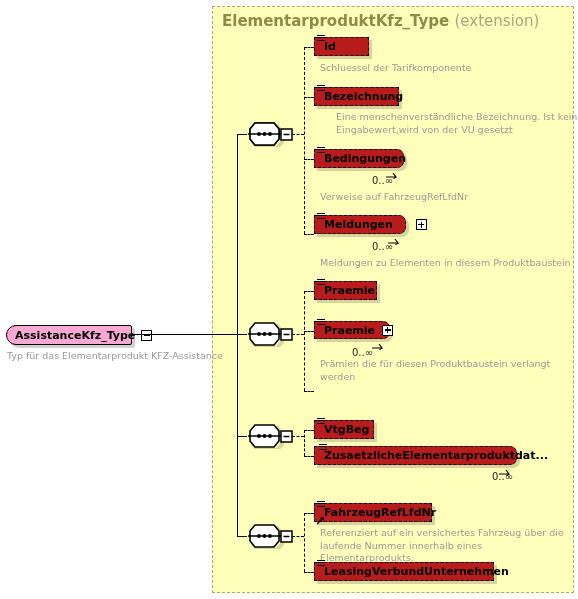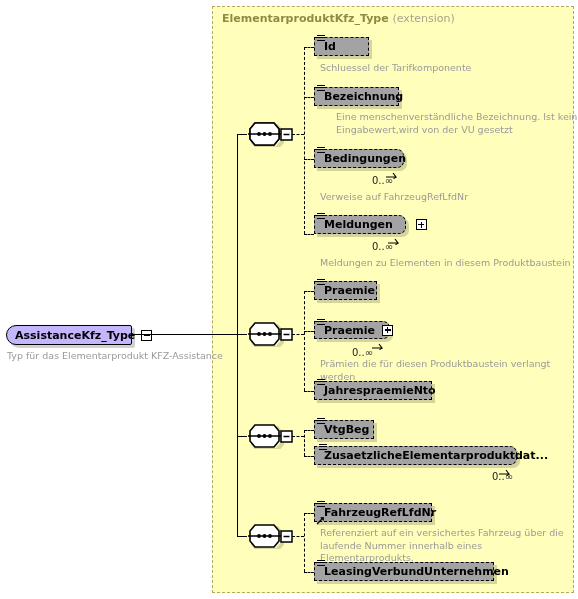--- a/index.html
+++ b/index.html
@@ -23,36 +23,36 @@
 
   
   .ext-box {
     position: absolute;
     background: #ffffbb;
     border: 1px dashed #b0a868;
     box-sizing: border-box;
   }
   .ext-title {
     position: absolute;
-    font-size: 11px;
+    font-size: 15px;
     font-weight: bold;
     color: #8f8b44;
     white-space: nowrap;
     letter-spacing: 0px;
   }
   .ext-title .ext-kind {
     font-weight: normal;
     color: #a8a48a;
   }
 
   
   .root-node {
     position: absolute;
     box-sizing: border-box;
-    background: #c4b5fd;
+    background: #f9a8d4;
     border: 1.4px solid #000000;
     border-radius: 10px 2px 2px 10px;
     display: flex;
     align-items: center;
     box-shadow: 3px 3px 0 0 rgba(0,0,0,0.18);
   }
   .root-label {
     font-size: 11px;
     font-weight: bold;
     color: #000000;
@@ -87,21 +87,21 @@
     left: 50%;
     width: 1.4px;
     margin-left: -0.7px;
     background: #000;
   }
 
   
   .elem {
     position: absolute;
     box-sizing: border-box;
-    background: #a3a3a3;
+    background: #b91c1c;
     border: 1.3px dashed #000000;
     display: flex;
     align-items: center;
     box-shadow: 3px 3px 0 0 rgba(0,0,0,0.17);
   }
   .elem.repeat {
     border-radius: 0 7px 7px 0;
   }
   .elem-label {
     font-size: 11px;
@@ -359,28 +359,20 @@
     <span class="loop">
       <svg width="14" height="9" viewBox="0 0 14 9">
           <path d="M1 7 L11 7 L8 3" fill="none" stroke="#000" stroke-width="1.1"></path>
           <path d="M11 7 L8.5 8.6" stroke="#000" stroke-width="1.1" fill="none"></path>
         </svg>
     </span>
   </div>
   <div class="card" style="left:352px; top:347px;">0..∞</div>
   <div class="anno" style="left:320px; top:358px; width:260px;">Prämien die für diesen Produktbaustein verlangt werden</div>
 
-  <div class="elem" style="left:314px; top:381px; width:118px; height:19px;">
-    <span class="elem-glyph">
-        <i></i>
-        <i></i>
-        <i></i>
-      </span>
-    <span class="elem-label">JahrespraemieNto</span>
-  </div>
 
   <div class="dln h" style="left:292px; top:436px; width:12px;"></div>
   <div class="dln v" style="left:304px; top:430px; height:26px;"></div>
   <div class="dln h" style="left:304px; top:430px; width:10px;"></div>
   <div class="dln h" style="left:304px; top:456px; width:10px;"></div>
 
   <div class="elem" style="left:314px; top:420px; width:60px; height:19px;">
     <span class="elem-glyph">
         <i></i>
         <i></i>

